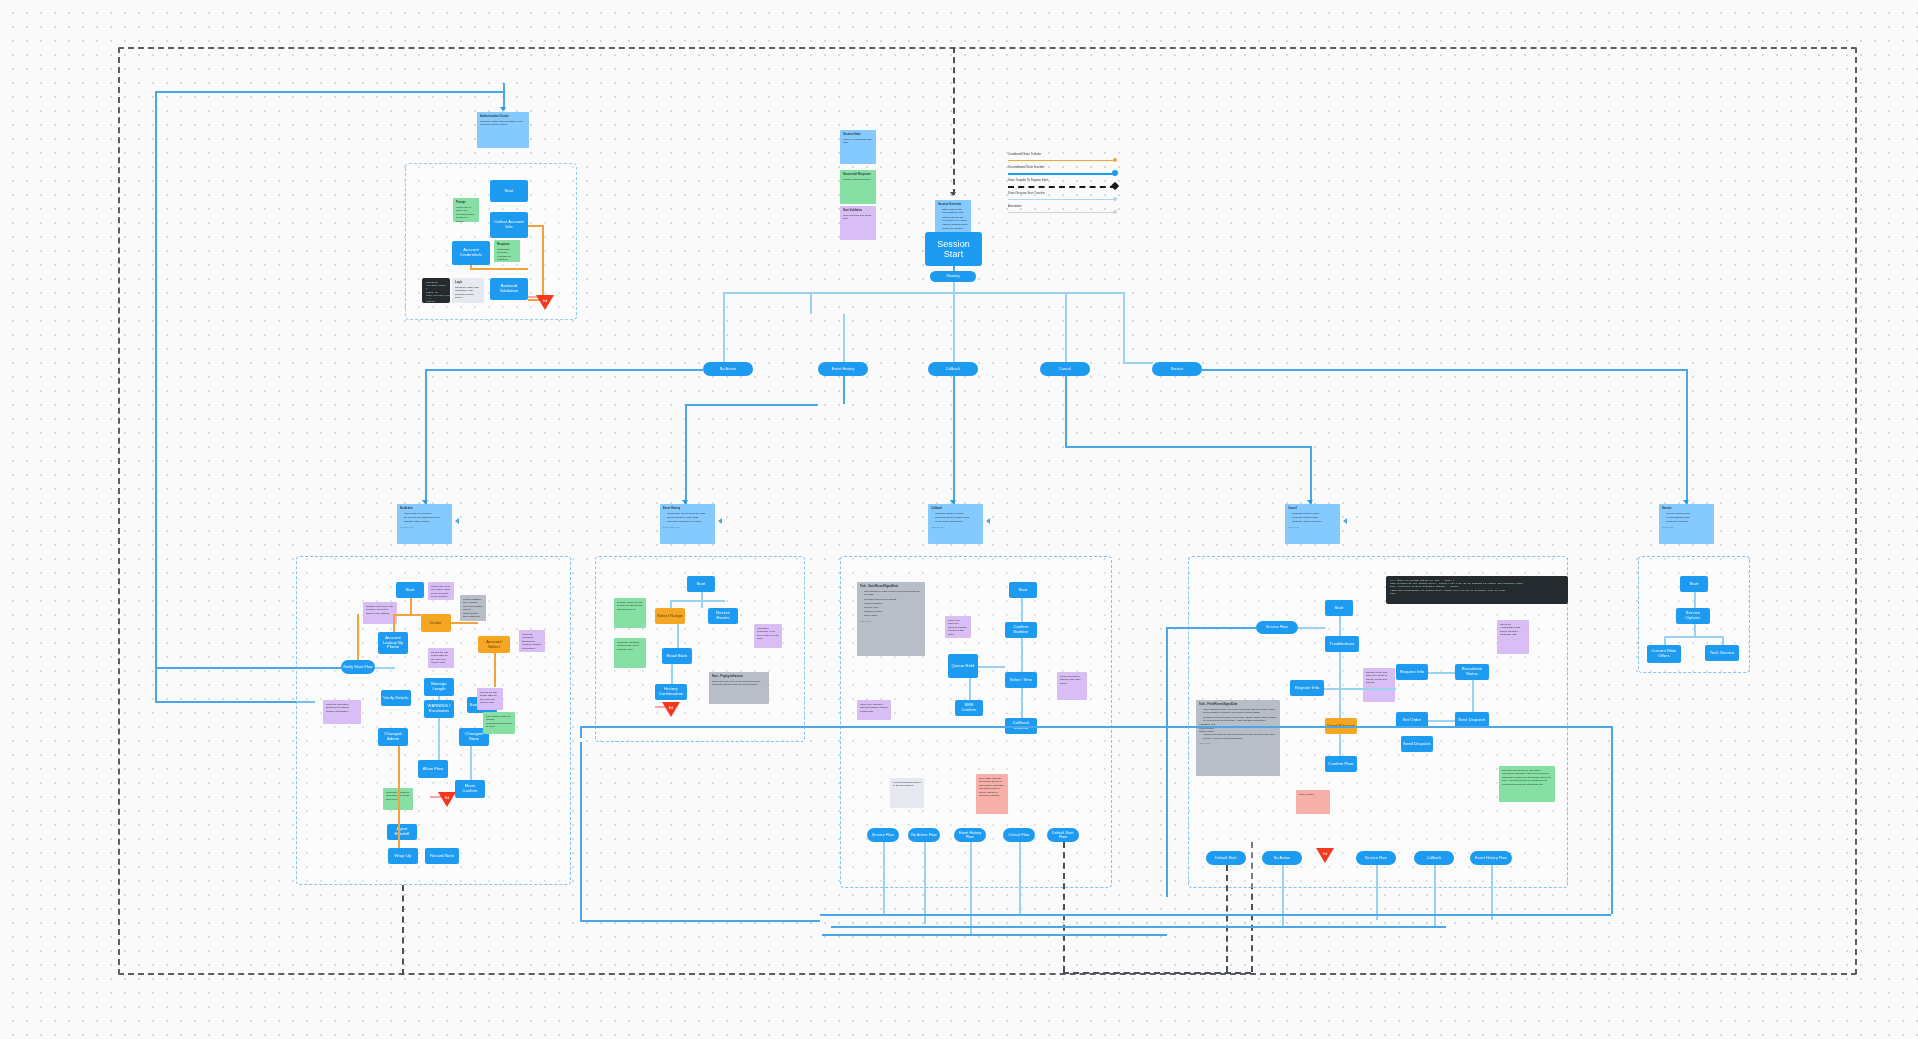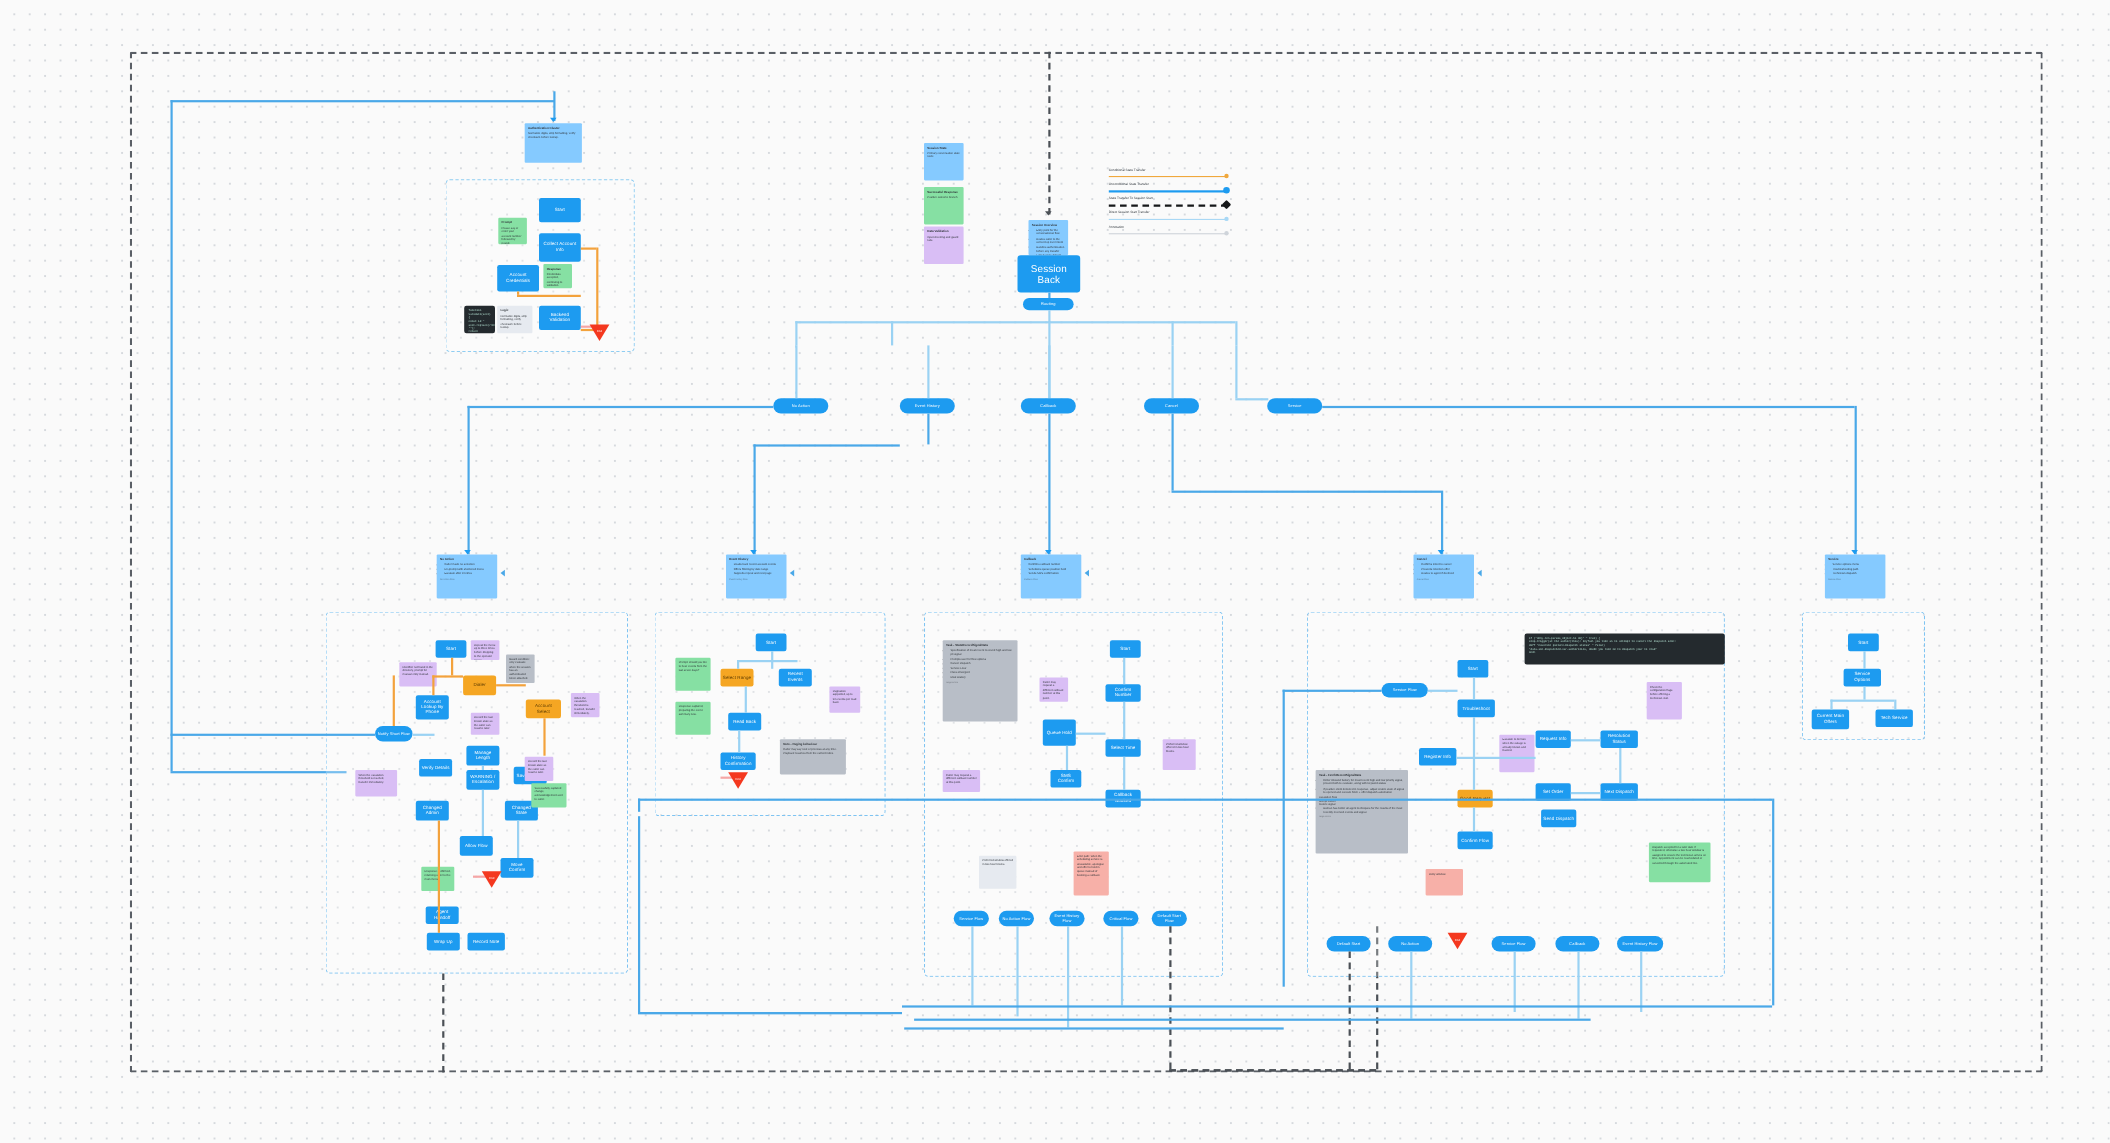--- a/index.html
+++ b/index.html
@@ -136,21 +136,21 @@
     <ul>
       <li>Entry point for the conversational flow</li>
       <li>Routes caller to the correct top level intent</li>
       <li>Handles authentication before any transfer</li>
       <li>Falls back to default start on no match</li>
     </ul>
 
   </div>
 
   <div class="abs node n-big" style="left:925px;top:232px;width:57px;height:34px;white-space:pre-line;">Session
-Back</div>
+Start</div>
 
   <div class="abs edge v" style="left:953px;top:266px;height:6px;"></div>
   <div class="abs node n-pill" style="left:930px;top:271px;width:46px;height:11px;">Routing</div>
 
   <div class="abs edge lite h" style="left:723px;top:292px;width:400px;"></div>
   <div class="abs edge lite v" style="left:953px;top:282px;height:11px;"></div>
 
   <div class="abs edge lite v" style="left:723px;top:292px;height:22px;"></div>
   <div class="abs edge lite v" style="left:810px;top:292px;height:22px;"></div>
   <div class="abs edge lite v" style="left:953px;top:292px;height:78px;"></div>

